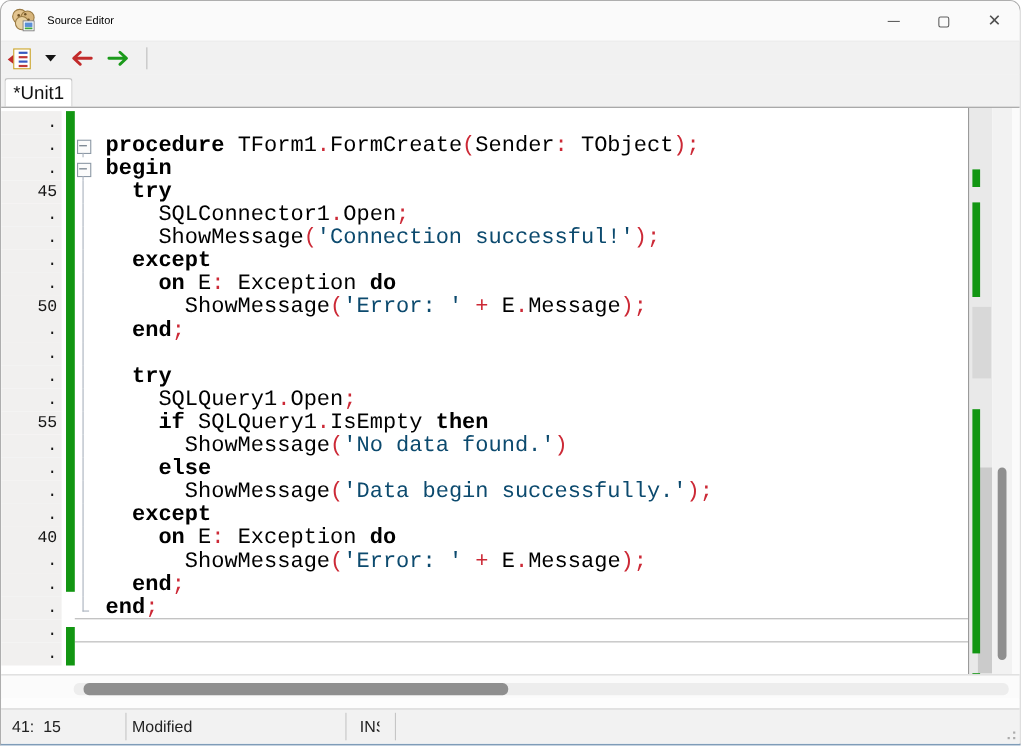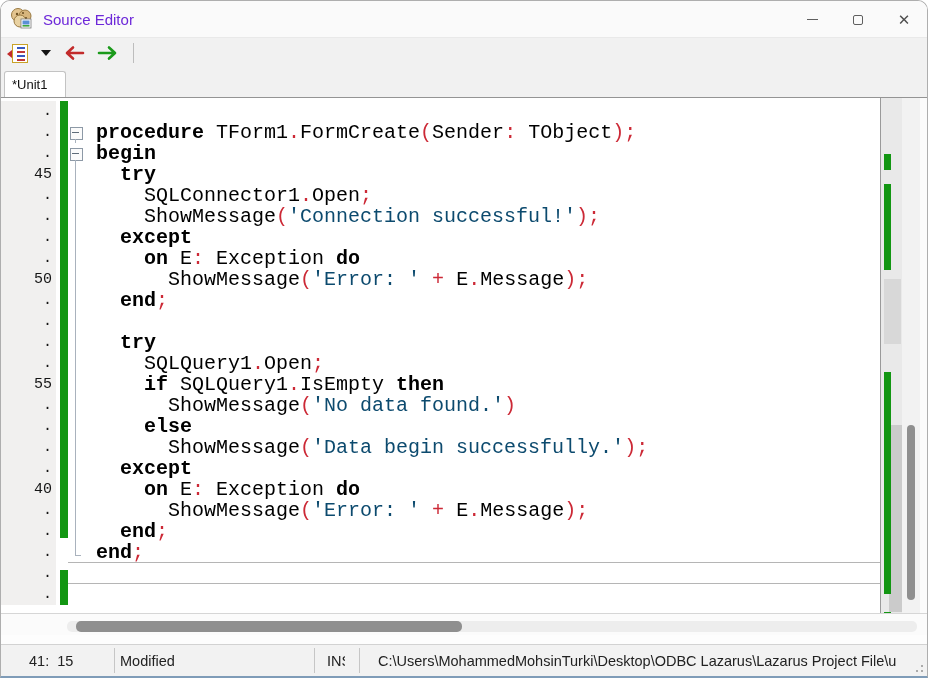--- a/index.html
+++ b/index.html
@@ -9,21 +9,21 @@
     width:928px; height:678px;
     border:1px solid #aeaeae; border-bottom:2px solid #7f9cb8;
     border-radius:10px 10px 0 0;
     overflow:hidden; background:#fff;
     display:flex; flex-direction:column;
   }
 
   
   .titlebar { height:37px; background:#fafafa; display:flex; align-items:center; position:relative; border-bottom:1px solid #e9e9e9; flex:none; }
   .app-icon { width:24px; height:24px; margin-left:9px; flex:none; }
-  .title-text { margin-left:9px; font-size:15px; color:#6d28d9; }
+  .title-text { margin-left:9px; font-size:10px; color:#000000; }
   .win-controls { position:absolute; right:0; top:0; height:37px; display:flex; }
   .win-btn { width:46px; height:37px; display:flex; align-items:center; justify-content:center; color:#5a5a5a; }
   .glyph-min { width:11px; height:0; border-top:1.3px solid #5f5f5f; display:block; }
   .glyph-max { width:10px; height:10px; border:1.3px solid #5f5f5f; border-radius:2px; display:block; }
   .glyph-close { font-size:15px; color:#4f4f4f; font-weight:300; line-height:1; }
 
   
   .toolbar { height:30px; background:#f1f1f1; display:flex; align-items:center; flex:none; }
   .tb-icon1 { position:relative; width:16px; height:19px; margin-left:11px; background:#fff; border:1.5px solid #c9a227; }
   .tb-icon1 i { display:block; height:2px; margin:2px 2px 0 4px; }
@@ -34,21 +34,21 @@
   .tb-icon1 .chev { position:absolute; left:-6px; top:5px; width:0; height:0; margin:0; background:none;
       border-top:4px solid transparent; border-bottom:4px solid transparent; border-right:5px solid #c22b2b; }
   .tb-drop { width:0; height:0; border-left:5px solid transparent; border-right:5px solid transparent; border-top:6px solid #141414; margin-left:13px; }
   .tb-arrow { margin-left:12px; display:block; }
   .tb-sep { width:1px; height:20px; background:#bdbdbd; margin-left:14px; }
 
   
   .tabstrip { height:29px; background:#f1f1f1; position:relative; flex:none; }
   .tab { position:absolute; left:3px; top:3px; width:62px; height:26px; background:#fff;
     border:1px solid #c3c3c3; border-bottom:none; border-radius:3px 3px 0 0;
-    font-size:13px; color:#111; display:flex; align-items:center; padding-left:7px; }
+    font-size:17px; color:#111; display:flex; align-items:center; padding-left:7px; }
 
   
   .editor { height:516px; position:relative; background:#fff; border-top:1px solid #949494; flex:none; overflow:hidden; }
   .rows { position:absolute; left:0; top:0; right:47px; bottom:0; padding-top:3px; overflow:hidden; }
   .row { display:flex; height:21px; }
   .gutter-cell { width:55px; flex:none; background:#f1f0ef; color:#151515;
       font-family:"Liberation Mono", monospace; font-size:15px; line-height:21px;
       text-align:right; padding-right:4px; }
   .barcol { width:12px; flex:none; }
   .row-main { flex:1; display:flex; }
@@ -80,21 +80,21 @@
   
   .hscroll { height:22px; position:relative; background:#fbfbfb; border-top:1px solid #d6d6d6; flex:none; }
   .hscroll .track { position:absolute; left:66px; right:10px; top:7px; height:11px; background:#ededed; border-radius:5px; }
   .hscroll .thumb { position:absolute; top:7px; height:11px; background:#8f8f8f; border-radius:5px; }
   .gap-strip { height:9px; background:#fdfdfd; flex:none; }
 
   
   .statusbar { height:31px; background:#f2f2f2; border-top:1px solid #d2d2d2; position:relative;
       font-size:14.5px; color:#222; flex:1; }
   .sb-panel { position:absolute; top:0; bottom:0; display:flex; align-items:center; white-space:pre; overflow:hidden; }
-  .sb-caret { left:0; width:113px; padding-left:28px; }
+  .sb-caret { left:0; width:113px; padding-left:10px; }
   .sb-state { left:113px; width:200px; padding-left:6px; }
   .sb-mode { left:299px; width:45px; padding-left:27px; }
   .sb-file { left:358px; right:0; padding-left:19px; }
   .sb-sep { position:absolute; top:3px; bottom:3px; width:1px; background:#c6c6c6; }
   .grip { position:absolute; right:3px; bottom:3px; width:14px; height:14px; opacity:.8; }
   .grip i { position:absolute; width:2px; height:2px; background:#9a9a9a; }
   .grip i:nth-child(1){ right:1px; bottom:1px; }
   .grip i:nth-child(2){ right:6px; bottom:1px; }
   .grip i:nth-child(3){ right:1px; bottom:6px; }
 </style>
@@ -376,21 +376,20 @@
   </div>
   <div class="gap-strip"></div>
 
   <div class="statusbar">
     <div class="sb-panel sb-caret">41:  15</div>
     <div class="sb-sep" style="left:113px"></div>
     <div class="sb-panel sb-state">Modified</div>
     <div class="sb-sep" style="left:313px"></div>
     <div class="sb-panel sb-mode">INS</div>
     <div class="sb-sep" style="left:358px"></div>
-    <div class="sb-panel sb-file">C:\Users\MohammedMohsinTurki\Desktop\ODBC Lazarus\Lazarus Project File\u</div>
     <div class="grip">
         <i></i>
         <i></i>
         <i></i>
       </div>
   </div>
 
 </div>
 
 </body></html>

